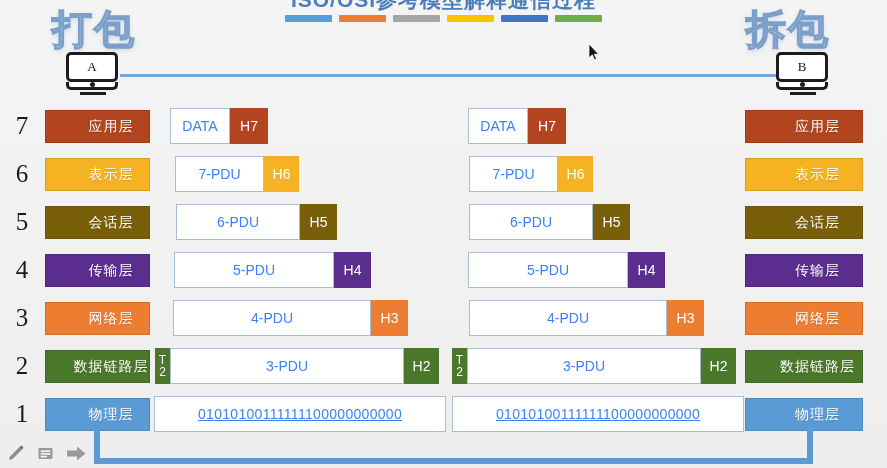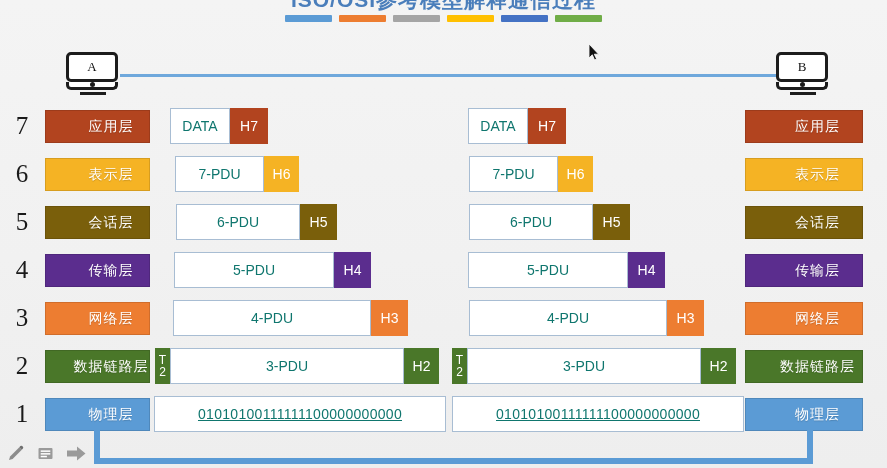--- a/index.html
+++ b/index.html
@@ -76,21 +76,21 @@
     padding-left:27px;
   }
   .layer-left{left:45px;width:105px;}
   .layer-right{left:745px;width:118px;}
 
   
   .pdu{position:absolute;top:4px;height:36px;display:flex;align-items:stretch;}
   .pdu .body{
     background:#ffffff;border:1px solid #a8bdd3;box-sizing:border-box;
     display:flex;align-items:center;justify-content:center;
-    font-size:14px;color:#0f766e;font-family:"Liberation Sans",sans-serif;
+    font-size:14px;color:#3b82f6;font-family:"Liberation Sans",sans-serif;
   }
   .pdu .hdr{
     box-sizing:border-box;display:flex;align-items:center;justify-content:center;
     color:#ffffff;font-size:14px;font-family:"Liberation Sans",sans-serif;
   }
   .pdu .tail{
     box-sizing:border-box;display:flex;flex-direction:column;
     align-items:center;justify-content:center;
     color:#ffffff;font-size:12px;line-height:12px;width:15px;
     font-family:"Liberation Sans",sans-serif;
@@ -122,20 +122,22 @@
   <div class="title" style="color: rgb(74, 126, 187);">ISO/OSI参考模型解释通信过程</div>
   <div class="title-bars">
     <i style="background: rgb(91, 155, 213);"></i>
     <i style="background: rgb(237, 125, 49);"></i>
     <i style="background: rgb(165, 165, 165);"></i>
     <i style="background: rgb(255, 192, 0);"></i>
     <i style="background: rgb(68, 114, 196);"></i>
     <i style="background: rgb(112, 173, 71);"></i>
   </div>
 
+  <div class="wm left">打包</div>
+  <div class="wm right">拆包</div>
 
   <div class="link-line" style="background: rgb(111, 168, 220);"></div>
 
   <div class="monitor mon-a">
     <div class="screen">A</div>
     <div class="base-dot">
         <b></b>
       </div>
     <div class="foot"></div>
   </div>

